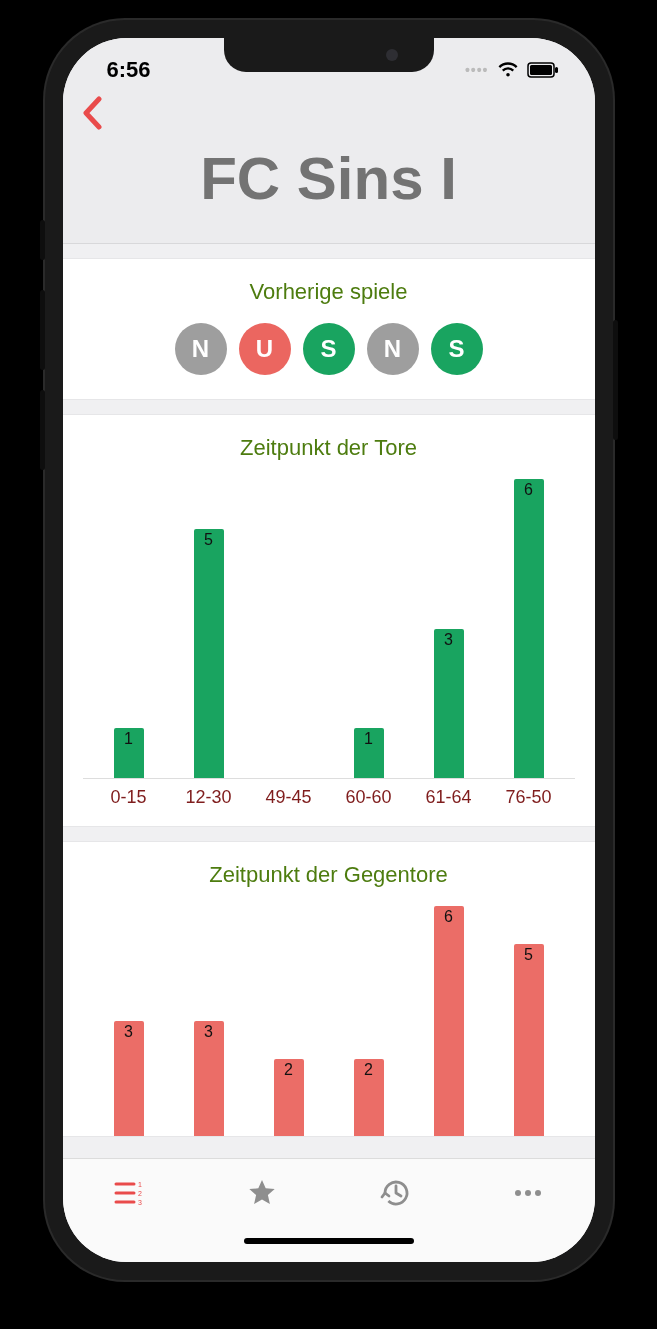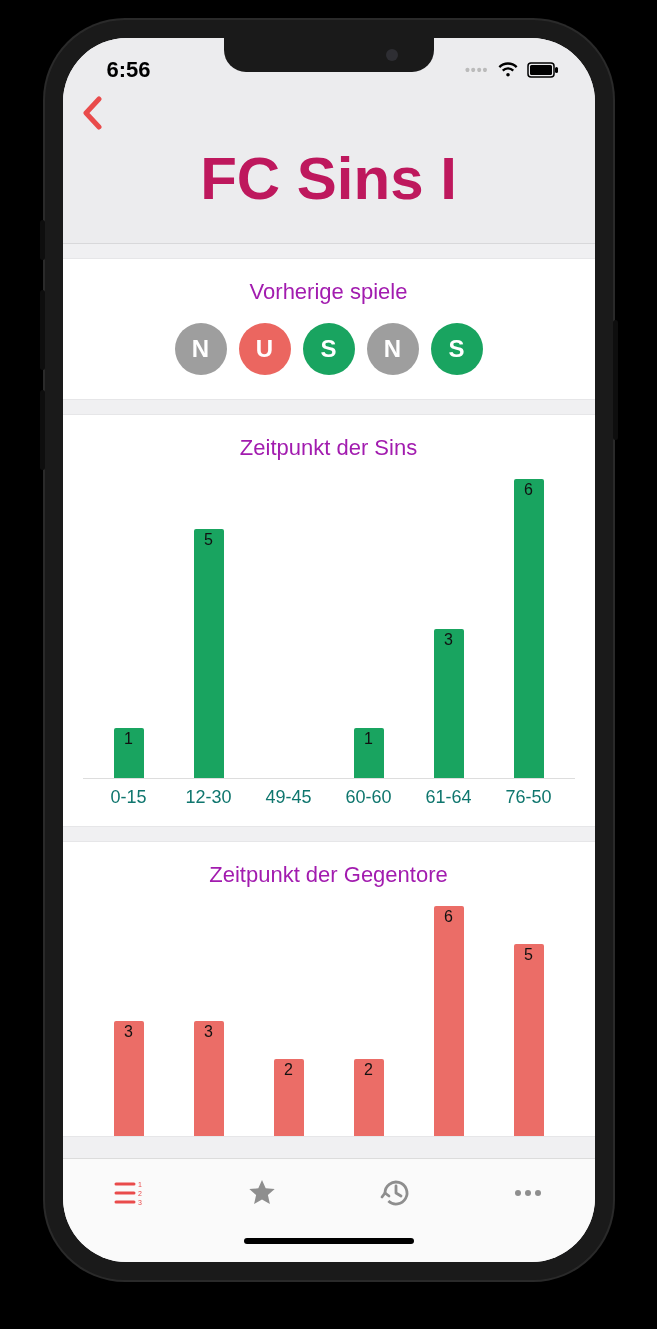--- a/index.html
+++ b/index.html
@@ -84,21 +84,21 @@
     left: 18px;
     top: 4px;
     color: #e94b4b;
     font-size: 34px;
     cursor: pointer;
   }
   .page-title {
     text-align: center;
     font-size: 60px;
     font-weight: 700;
-    color: #be185d;
+    color: #737373;
     margin-top: 44px;
   }
 
   
   .content {
     flex: 1;
     overflow: hidden;
     background: #f0f0f2;
     display:flex;
     flex-direction:column;
@@ -107,21 +107,21 @@
   }
   .card {
     background: #fff;
     border-top:1px solid #e6e6e8;
     border-bottom:1px solid #e6e6e8;
     padding: 20px 20px 14px 20px;
   }
   .card-title {
     text-align: center;
     font-size: 22px;
-    color: #a21caf;
+    color: #4d7c0f;
     font-weight: 400;
     margin-bottom: 18px;
   }
 
   
   .game-row {
     display: flex;
     justify-content: center;
     gap: 12px;
     padding-bottom: 10px;
@@ -179,21 +179,21 @@
   }
   .x-labels {
     display: flex;
     justify-content: space-around;
     padding: 8px 6px 4px 6px;
   }
   .x-labels span {
     flex: 1;
     text-align: center;
     font-size: 18px;
-    color: #0f766e;
+    color: #7f1d1d;
   }
 
   
   .tabbar {
     height: 74px;
     background: #fafafa;
     border-top: 1px solid #dcdcdc;
     display: flex;
     align-items: center;
     justify-content: space-around;
@@ -269,21 +269,21 @@
         <div class="game-row">
           <div class="game-dot g-gray">N</div>
           <div class="game-dot g-red">U</div>
           <div class="game-dot g-green">S</div>
           <div class="game-dot g-gray">N</div>
           <div class="game-dot g-green">S</div>
         </div>
       </div>
 
       <div class="card">
-        <div class="card-title">Zeitpunkt der Sins</div>
+        <div class="card-title">Zeitpunkt der Tore</div>
         <div class="chart" id="chart-goals">
             <div class="bar-col">
               <div class="bar green" style="height: 16.6667%;">
                 <div class="bar-label">1</div>
               </div>
             </div>
             <div class="bar-col">
               <div class="bar green" style="height: 83.3333%;">
                 <div class="bar-label">5</div>
               </div>

